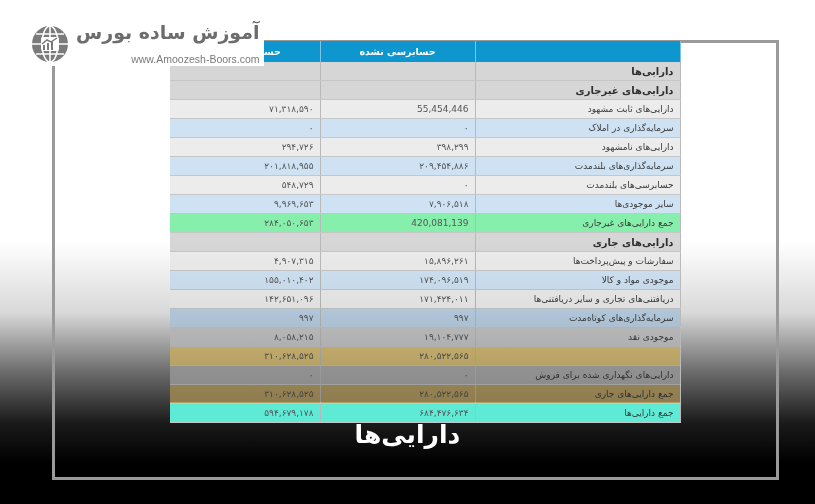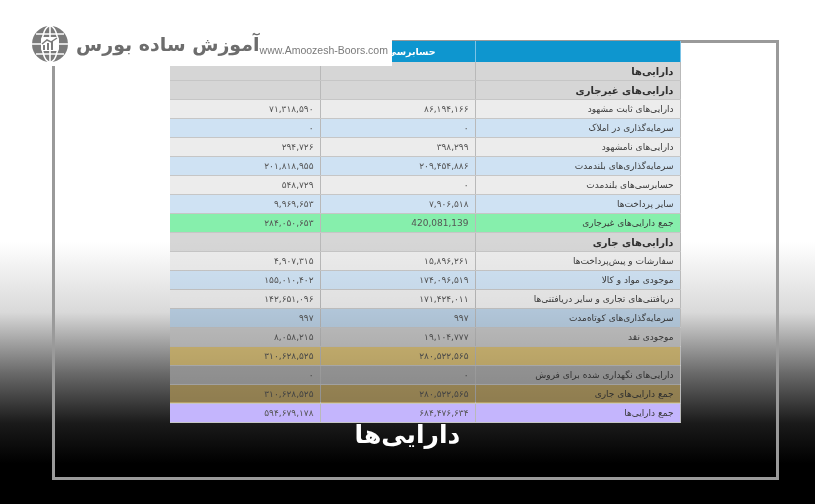--- a/index.html
+++ b/index.html
@@ -10,40 +10,40 @@
   }
   .frame {
     position:absolute; left:52px; top:40px; width:727px; height:440px;
     border:3px solid #9a9a9a; box-sizing:border-box;
   }
   .logo {
     position:absolute; left:30px; top:22px; height:44px; display:flex; align-items:center; gap:6px;
     background:#ffffff; padding-right:4px; z-index:3;
   }
   .logo-globe { width:40px; height:40px; }
-  .logo-text { display:flex; align-items:center; line-height:1; }
+  .logo-text { display:flex; flex-direction:column; align-items:flex-end; line-height:1; }
   .logo-title { font-family:"DejaVu Sans", sans-serif; font-weight:bold; font-size:19px; color:#6d6d6d; direction:rtl; letter-spacing:-0.5px; }
   .logo-url { font-family:"Liberation Sans", sans-serif; font-size:10.5px; color:#7a7a7a; margin-top:12px; }
 
   .table-wrap {
     position:absolute; left:170px; top:41px; width:510px; z-index:2;
   }
   table { border-collapse:collapse; width:510px; direction:rtl; table-layout:fixed; }
   td, th { height:18px; padding:0 6px; font-size:9px; color:#3a3a3a; border-right:1px solid #b9b9b9; border-bottom:1px solid #c6c6c6; white-space:nowrap; overflow:hidden; }
   th { background:#0e96cf; color:#ffffff; font-weight:bold; height:21px; font-size:9.5px; text-align:center; border-right:1px solid #7cc3e6; border-bottom:none; }
   td.label { text-align:right; }
   td.num { color:#555; font-size:9px; }
   col.c1 { width:205px; } col.c2 { width:155px; } col.c3 { width:150px; }
   tr.section td { background:#d6d6d6; font-weight:bold; color:#2f2f2f; font-size:10px; }
   tr.gray td { background:#ececec; }
   tr.blue td { background:#cfe2f3; }
   tr.yellow td { background:#86efac;margin-top:12px; }
   tr.yellow2 td { background:#d9c079; }
   tr.yellow3 td { background:#b7a066; }
-  tr.yellow4 td { background:#c4b5fd; }
+  tr.yellow4 td { background:#5eead4; }
   tr.gray2 td { background:#c8c8c8; }
   tr.gray3 td { background:#adadad; }
   tr.blue2 td { background:#bcd2e6; }
   .shade {
     position:absolute; left:170px; top:240px; width:510px; height:162px; z-index:3; pointer-events:none;
     background: linear-gradient(to bottom, rgba(0,0,0,0) 0%, rgba(0,0,0,0.05) 40%, rgba(0,0,0,0.22) 100%);
   }
   .caption {
     position:absolute; left:0; width:815px; top:420px; text-align:center; z-index:4;
     color:#ffffff; font-weight:bold; font-size:25px; direction:rtl;
@@ -92,21 +92,21 @@
           <td class="num"></td>
           <td class="num"></td>
         </tr>
       <tr class="section">
           <td class="label">دارایی‌های غیرجاری</td>
           <td class="num"></td>
           <td class="num"></td>
         </tr>
       <tr class="gray">
           <td class="label">دارایی‌های ثابت مشهود</td>
-          <td class="num">۸۶,۱۹۴,۱۶۶</td>
+          <td class="num">55,454,446</td>
           <td class="num">۷۱,۳۱۸,۵۹۰</td>
         </tr>
       <tr class="blue">
           <td class="label">سرمایه‌گذاری در املاک</td>
           <td class="num">۰</td>
           <td class="num">۰</td>
         </tr>
       <tr class="gray">
           <td class="label">دارایی‌های نامشهود</td>
           <td class="num">۳۹۸,۲۹۹</td>
@@ -116,21 +116,21 @@
           <td class="label">سرمایه‌گذاری‌های بلندمدت</td>
           <td class="num">۲۰۹,۴۵۴,۸۸۶</td>
           <td class="num">۲۰۱,۸۱۸,۹۵۵</td>
         </tr>
       <tr class="gray">
           <td class="label">حسابرسی‌های بلندمدت</td>
           <td class="num">۰</td>
           <td class="num">۵۴۸,۷۲۹</td>
         </tr>
       <tr class="blue">
-          <td class="label">سایر پرداخت‌ها</td>
+          <td class="label">سایر موجودی‌ها</td>
           <td class="num">۷,۹۰۶,۵۱۸</td>
           <td class="num">۹,۹۶۹,۶۵۳</td>
         </tr>
       <tr class="yellow">
           <td class="label">جمع دارایی‌های غیرجاری</td>
           <td class="num">420,081,139</td>
           <td class="num">۲۸۴,۰۵۰,۶۵۳</td>
         </tr>
       <tr class="section">
           <td class="label">دارایی‌های جاری</td>

